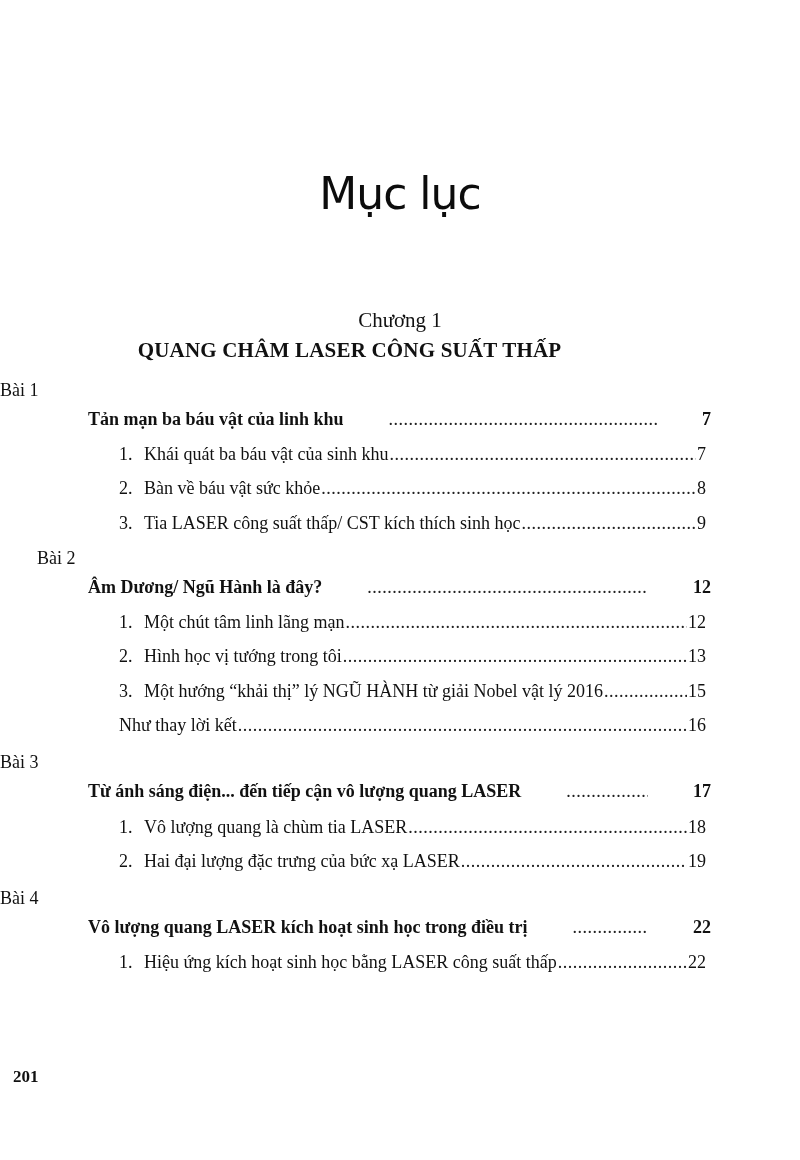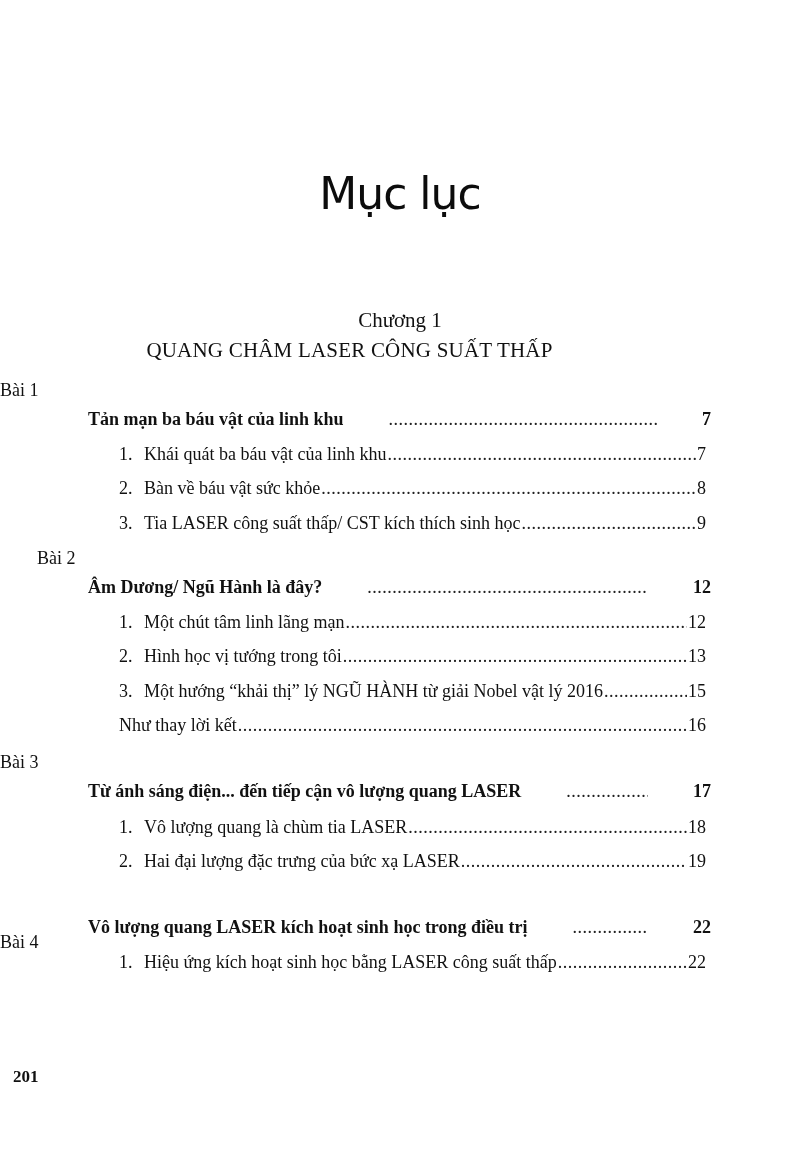--- a/index.html
+++ b/index.html
@@ -34,21 +34,21 @@
       text-align: center;
       font-size: 21px;
     }
     .chapter-title {
       position: absolute;
       top: 338px;
       left: 0;
       width: 699px;
       text-align: center;
       font-size: 21px;
-      font-weight: normal;
+      font-weight: bold;
       letter-spacing: 0.2px;
     }
     .lesson-label {
       position: absolute;
       left: 0;
       width: 800px;
       text-align: left;
       font-size: 18px;
     }
     .toc-row {
@@ -114,21 +114,21 @@
   <div class="chapter-title">QUANG CHÂM LASER CÔNG SUẤT THẤP</div>
 
   <div class="lesson-label" style="top:380px;">Bài 1</div>
   <div class="toc-row section" style="top:407px;">
     <span class="txt">Tản mạn ba báu vật của linh khu</span>
     <span class="dots"></span>
     <span class="pg">7</span>
   </div>
   <div class="toc-row item" style="top:442px;">
     <span class="num">1.</span>
-    <span class="txt">Khái quát ba báu vật của linh khu</span>
+    <span class="txt">Khái quát ba báu vật của sinh khu</span>
     <span class="dots"></span>
     <span class="pg">7</span>
   </div>
   <div class="toc-row item" style="top:476px;">
     <span class="num">2.</span>
     <span class="txt">Bàn về báu vật sức khỏe</span>
     <span class="dots"></span>
     <span class="pg">8</span>
   </div>
   <div class="toc-row item" style="top:511px;">
@@ -180,21 +180,21 @@
     <span class="dots"></span>
     <span class="pg">18</span>
   </div>
   <div class="toc-row item" style="top:849px;">
     <span class="num">2.</span>
     <span class="txt">Hai đại lượng đặc trưng của bức xạ LASER</span>
     <span class="dots"></span>
     <span class="pg">19</span>
   </div>
 
-  <div class="lesson-label" style="top:888px;margin-top:44px;">Bài 4</div>
+  <div class="lesson-label" style="top:888px;">Bài 4</div>
   <div class="toc-row section" style="top:915px;">
     <span class="txt">Vô lượng quang LASER kích hoạt sinh học trong điều trị</span>
     <span class="dots"></span>
     <span class="pg">22</span>
   </div>
   <div class="toc-row item" style="top:950px;">
     <span class="num">1.</span>
     <span class="txt">Hiệu ứng kích hoạt sinh học bằng LASER công suất thấp</span>
     <span class="dots"></span>
     <span class="pg">22</span>

